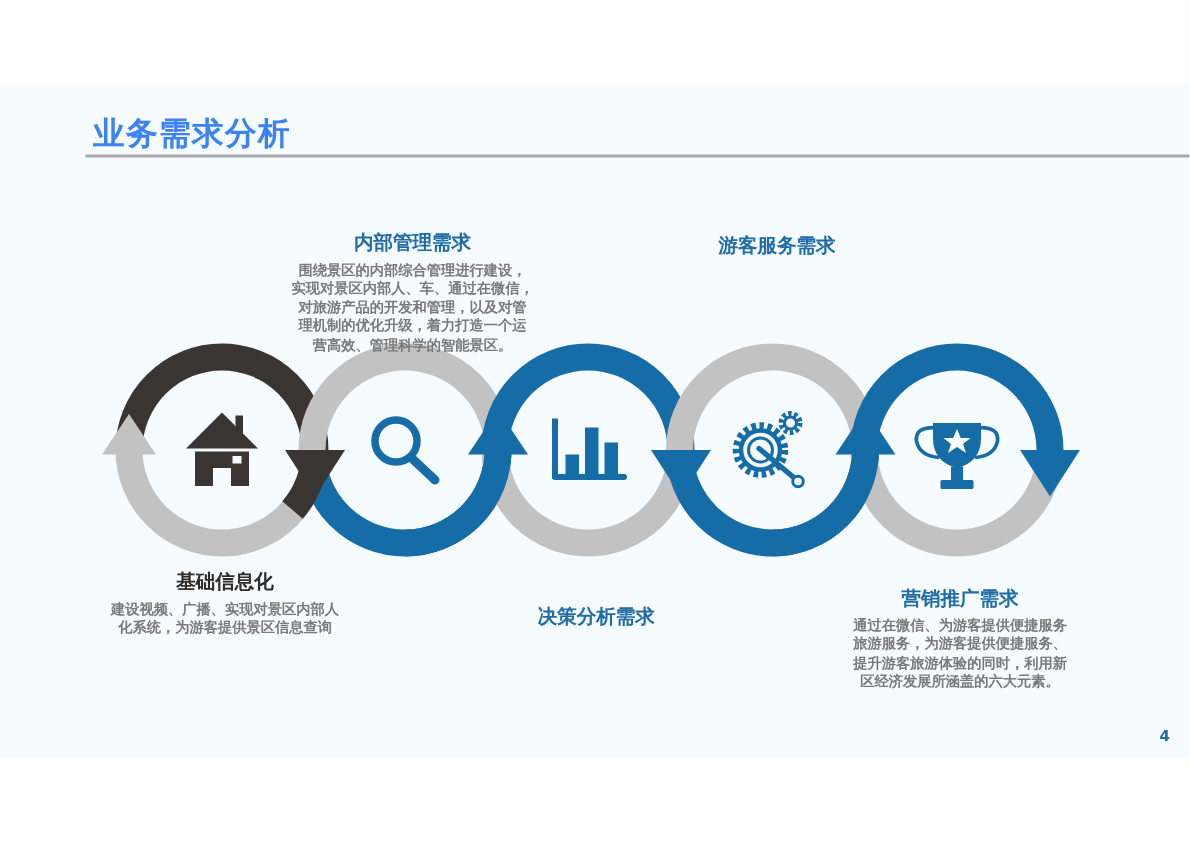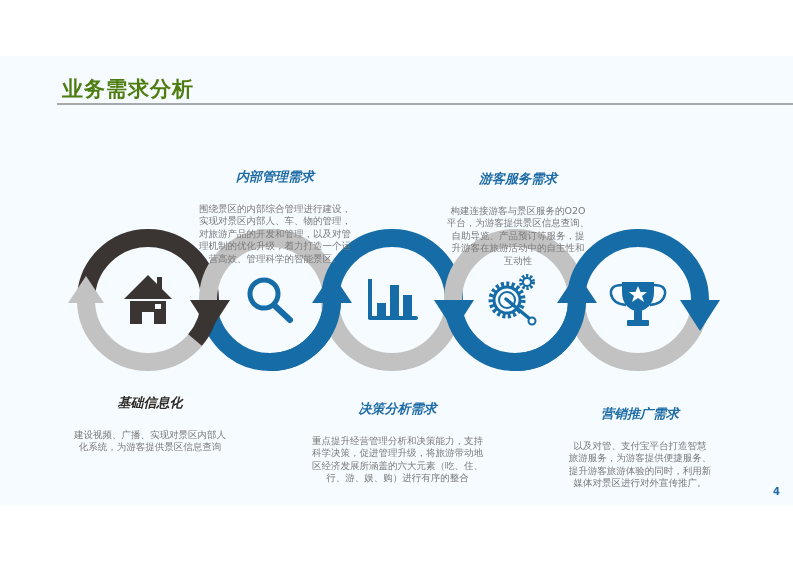--- a/index.html
+++ b/index.html
@@ -6,32 +6,32 @@
   body {
     width: 793px; height: 561px; background: #ffffff; position: relative; overflow: hidden;
     font-family: "DejaVu Sans", "Liberation Sans", sans-serif;
   }
   .slide {
     position: absolute; left: 0; top: 56px; width: 793px; height: 449px;
     background: #f6fbff;
   }
   .title {
     position: absolute; left: 62px; top: 19px; font-size: 21px; font-weight: bold;
-    color: #4d7c0f; letter-spacing: 1px;
+    color: #3b82f6; letter-spacing: 1px;
   }
   .title-rule {
     position: absolute; left: 57px; top: 47px; right: 0; height: 1.5px; background: #a7aaad;
   }
   .diagram { position: absolute; left: 0; top: 0; width: 793px; height: 449px; }
   .block { position: absolute; text-align: center; }
   .block h3 {
-    margin: 18px; font-size: 13px; font-weight: bold; line-height: 16px; font-style: italic;
+    margin: 4px; font-size: 13px; font-weight: bold; line-height: 16px;
   }
   .block p {
-    margin: 3px 0 0 0; font-size: 9.5px; line-height: 12.4px; color: #7a7a7a;
+    margin: 3px 0 0 0; font-size: 9.5px; line-height: 12.4px; color: #7a7a7a; font-weight: bold;
   }
   .h-blue { color: #1f6ca6; }
   .h-dark { color: #2e2a27; }
   .page-num {
     position: absolute; left: 773px; top: 430px; font-size: 10px; font-weight: bold; color: #1f6ca6;
   }
 </style>
 </head>
 <body>
 
@@ -135,52 +135,39 @@
     <p>
       <span>建设视频、广播、实现对景区内部人</span><br>
       <span>化系统，为游客提供景区信息查询</span>
     </p>
   </div>
 
   <div class="block" style="left:185px; top:95px; width:180px;">
     <h3 class="h-blue">内部管理需求</h3>
     <p>
       <span>围绕景区的内部综合管理进行建设，</span><br>
-      <span>实现对景区内部人、车、物的管理，</span><br>
+      <span>实现对景区内部人、车、通过在微信，</span><br>
       <span>对旅游产品的开发和管理，以及对管</span><br>
       <span>理机制的优化升级，着力打造一个运</span><br>
       <span>营高效、管理科学的智能景区。</span>
     </p>
   </div>
 
-  <div class="block" style="left:300px; top:327px; width:195px;">
+  <div class="block" style="left:300px; top:344px; width:195px;">
     <h3 class="h-blue">决策分析需求</h3>
-    <p>
-      <span>重点提升经营管理分析和决策能力，支持</span><br>
-      <span>科学决策，促进管理升级，将旅游带动地</span><br>
-      <span>区经济发展所涵盖的六大元素（吃、住、</span><br>
-      <span>行、游、娱、购）进行有序的整合</span>
-    </p>
   </div>
 
   <div class="block" style="left:433px; top:97px; width:170px;">
     <h3 class="h-blue">游客服务需求</h3>
-    <p>
-      <span>构建连接游客与景区服务的O2O</span><br>
-      <span>平台，为游客提供景区信息查询、</span><br>
-      <span>自助导览、产品预订等服务，提</span><br>
-      <span>升游客在旅游活动中的自主性和</span><br>
-      <span>互动性</span>
-    </p>
   </div>
 
   <div class="block" style="left:555px; top:332px; width:170px;text-align:center;">
     <h3 class="h-blue">营销推广需求</h3>
     <p>
-      <span>以及对管、支付宝平台打造智慧</span><br>
+      <span>通过在微信、为游客提供便捷服务</span><br>
       <span>旅游服务，为游客提供便捷服务、</span><br>
       <span>提升游客旅游体验的同时，利用新</span><br>
-      <span>媒体对景区进行对外宣传推广。</span>
+      <span>区经济发展所涵盖的六大元素。</span>
     </p>
   </div>
 
   <div class="page-num">4</div>
 </div>
 
 </body></html>

